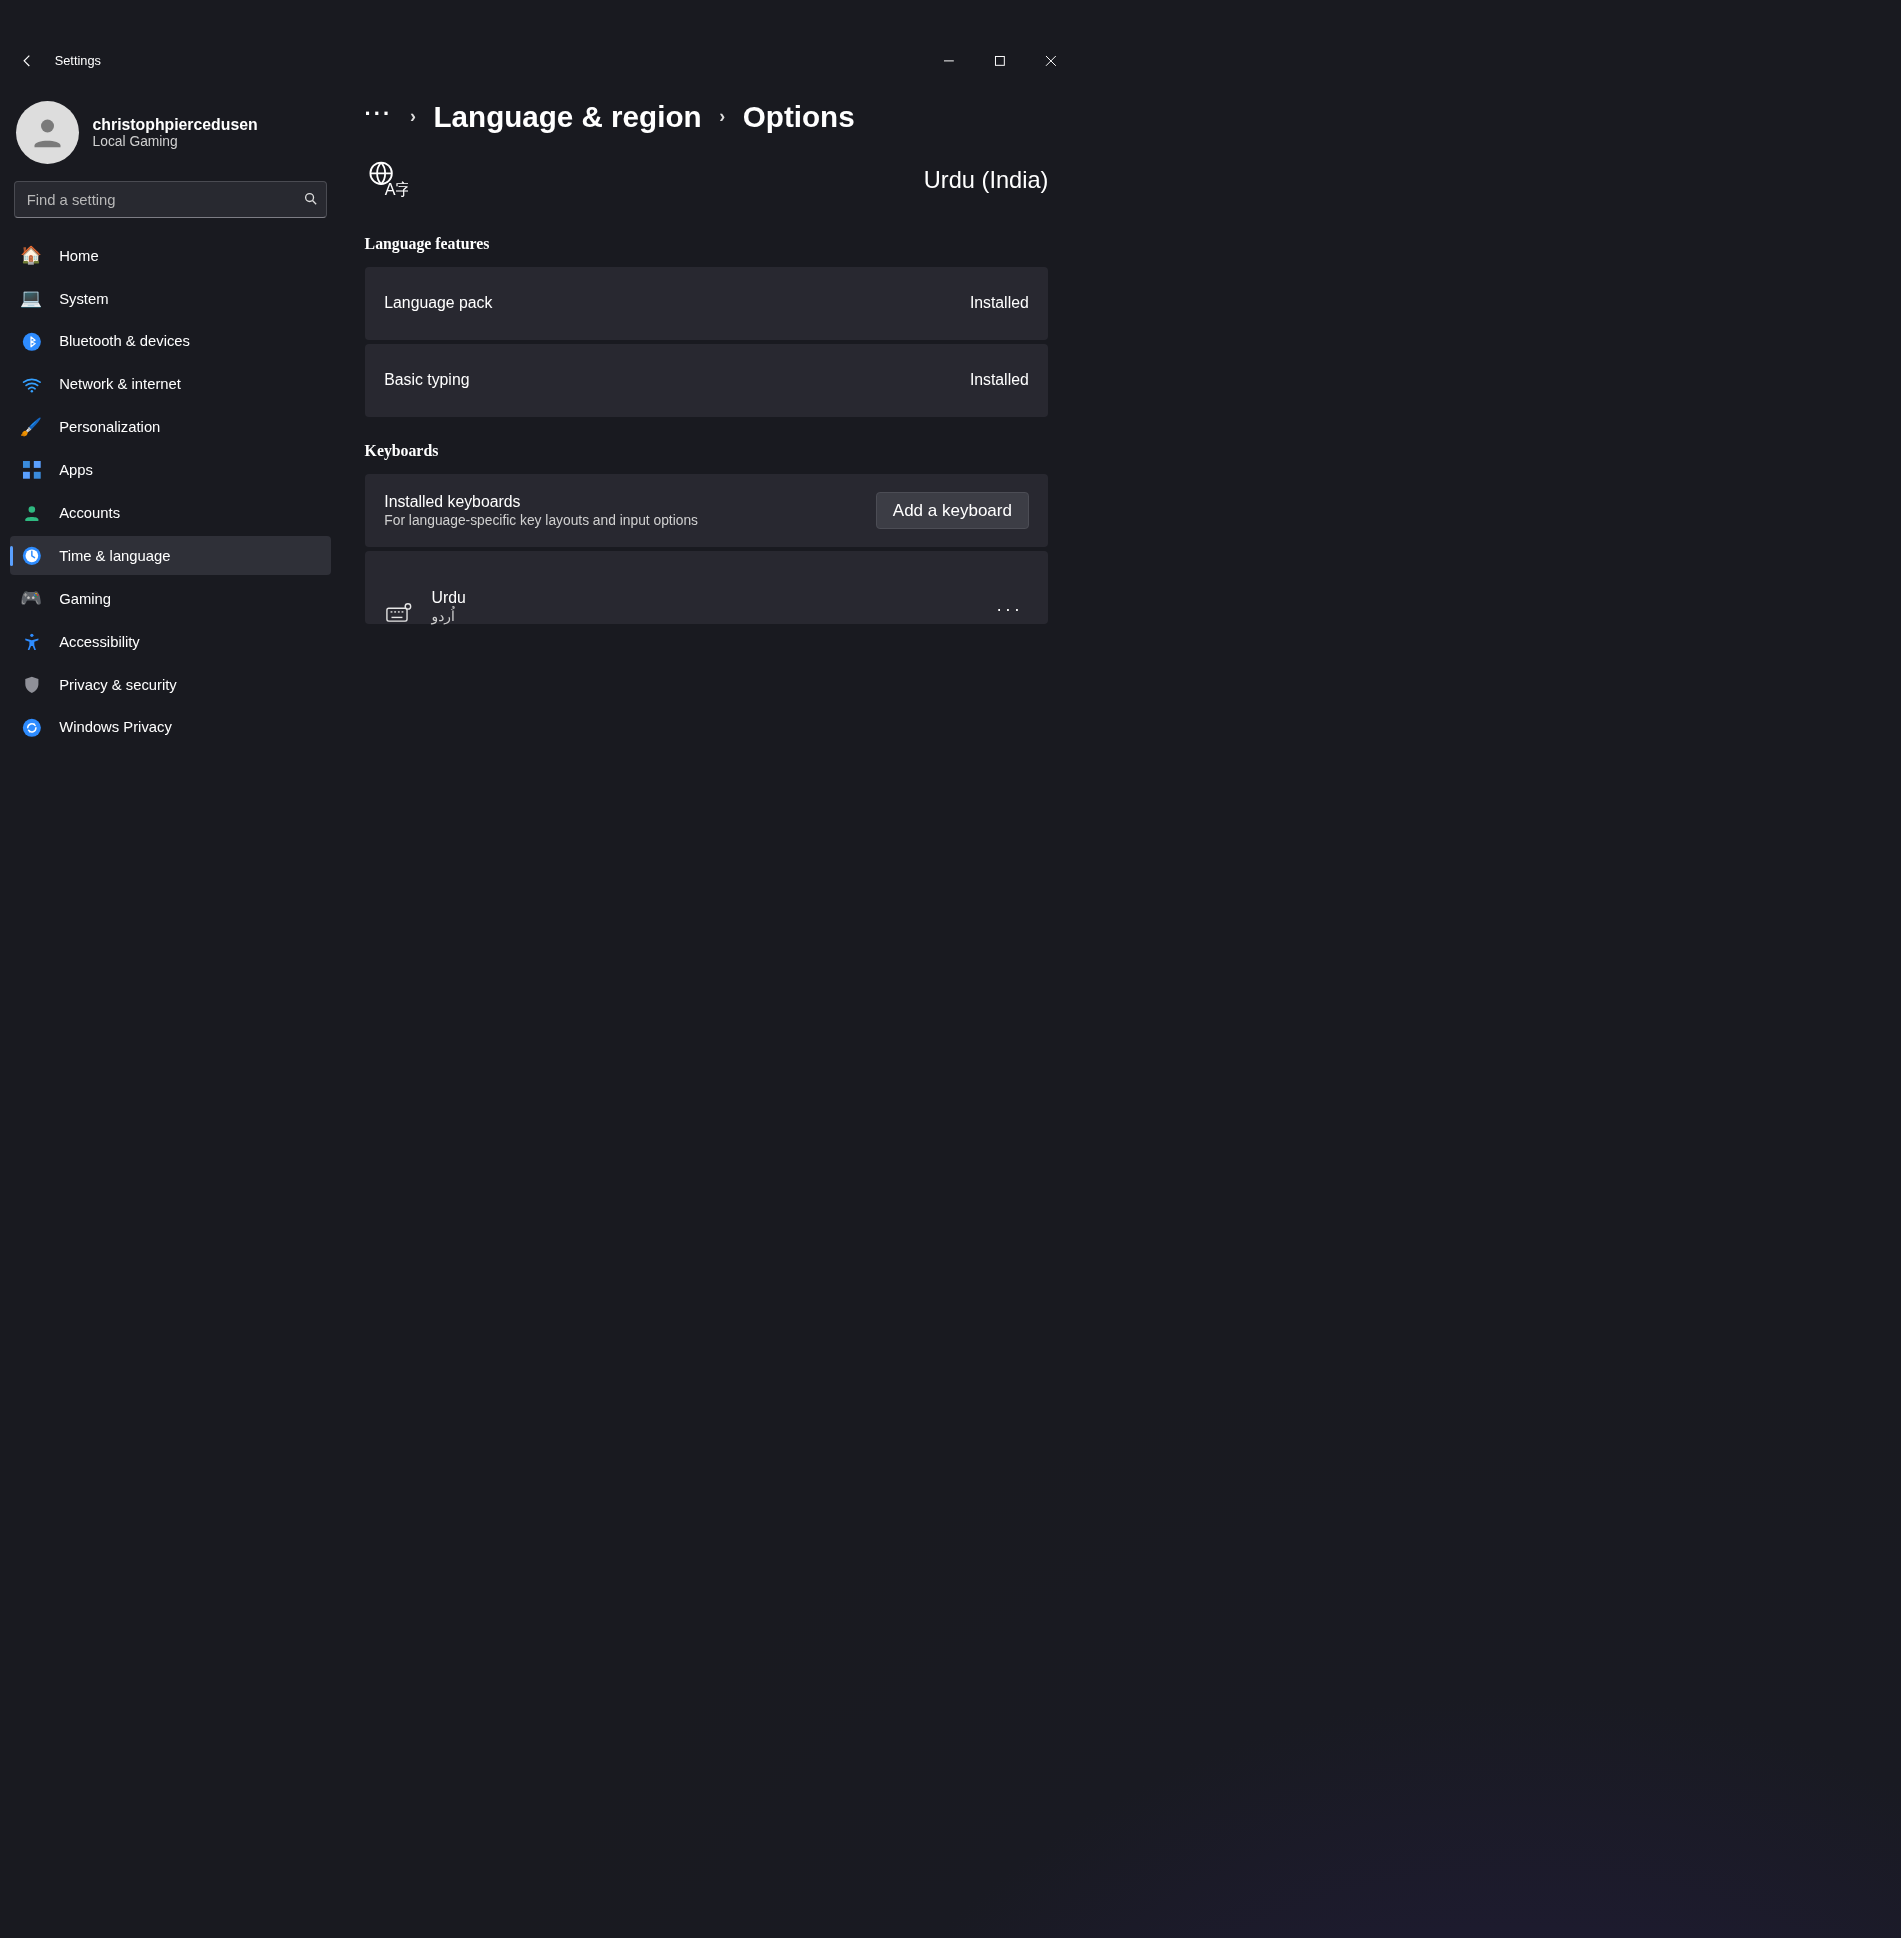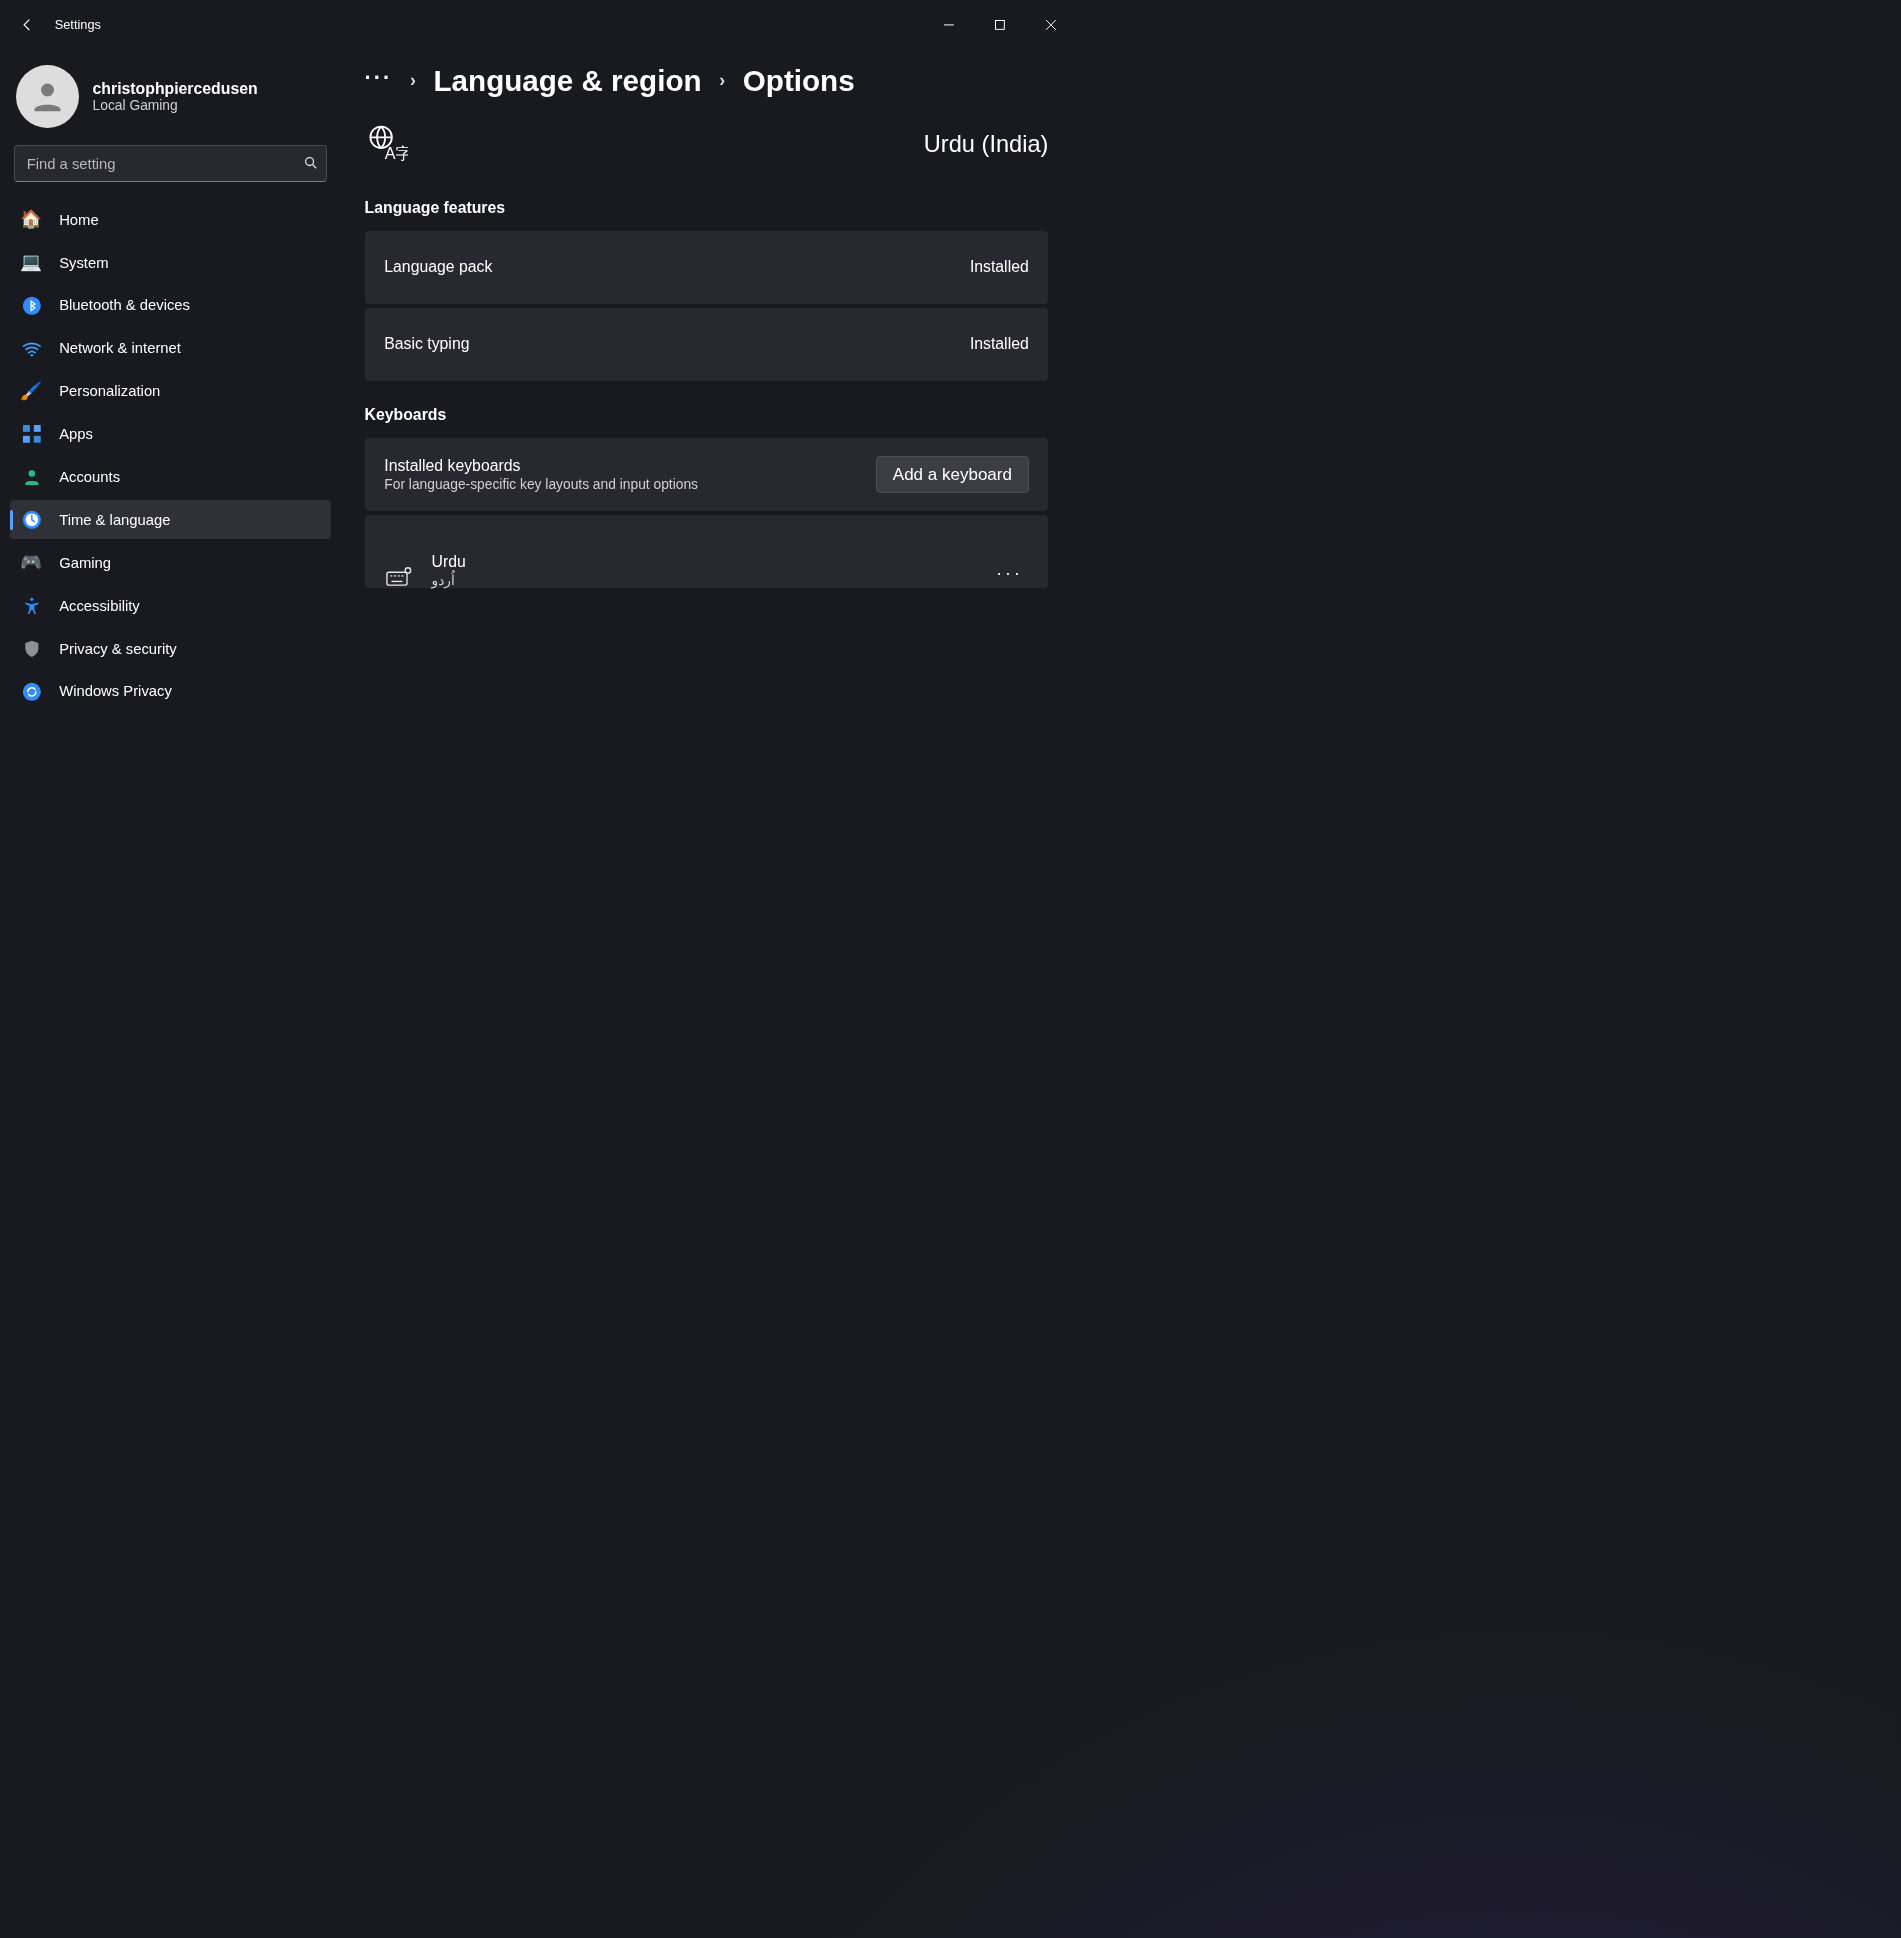--- a/index.html
+++ b/index.html
@@ -26,20 +26,21 @@
     overflow:hidden;
     box-sizing:border-box;
   }
   *{box-sizing:border-box;}
   
   .titlebar{
     height:49px;
     display:flex;
     align-items:center;
     padding-left:11.8px;
+    margin-top:36px;
   }
   .back-btn{
     width:33px;height:33px;border-radius:3.9px;display:flex;align-items:center;justify-content:center;
   }
   .app-title{margin-left:9.9px;font-size:12.8px;}
   .win-controls{margin-left:auto;display:flex;}
   .win-btn{width:51px;height:35px;display:flex;align-items:center;justify-content:center;}
   .win-btn svg{display:block;}
   
   .layout{display:flex;height:calc(100% - 49px);}  
@@ -76,21 +77,21 @@
   .nav-icon{width:23.6px;height:23.6px;display:flex;align-items:center;justify-content:center;font-size:17.7px;}
   .nav-label{font-size:14.8px;}
   
   .main{flex:1;padding:15.8px 27.6px 0 23.6px;}
   .breadcrumb{display:flex;align-items:center;gap:17.7px;font-size:29.6px;font-weight:600;line-height:1.1;}
   .bc-overflow{font-size:21.7px;letter-spacing:2px;padding-bottom:5.9px;}
   .bc-sep{font-size:17.7px;color:#ddd;}
   .bc-link{font-weight:600;}
   .lang-header{display:flex;align-items:center;gap:30px;margin-top:25.6px;margin-bottom:33px;justify-content:space-between;}
   .lang-title{font-size:23.6px;font-weight:400;}
-  .section-title{font-size:15.8px;font-weight:600;margin:0 0 13.8px 0;}
+  .section-title{font-size:15.8px;font-weight:600;margin:0 0 13.8px 0;font-family:Liberation Serif, serif;}
   .card{
     background:rgba(52,53,62,.55);
     border-radius:3.9px;
     padding:0 19.7px;
     display:flex;align-items:center;
     min-height:73px;
     margin-bottom:3.9px;
   }
   .card .label{font-size:15.8px;}
   .card .sub{font-size:13.8px;color:var(--text-soft);margin-top:2px;text-align:right;}

